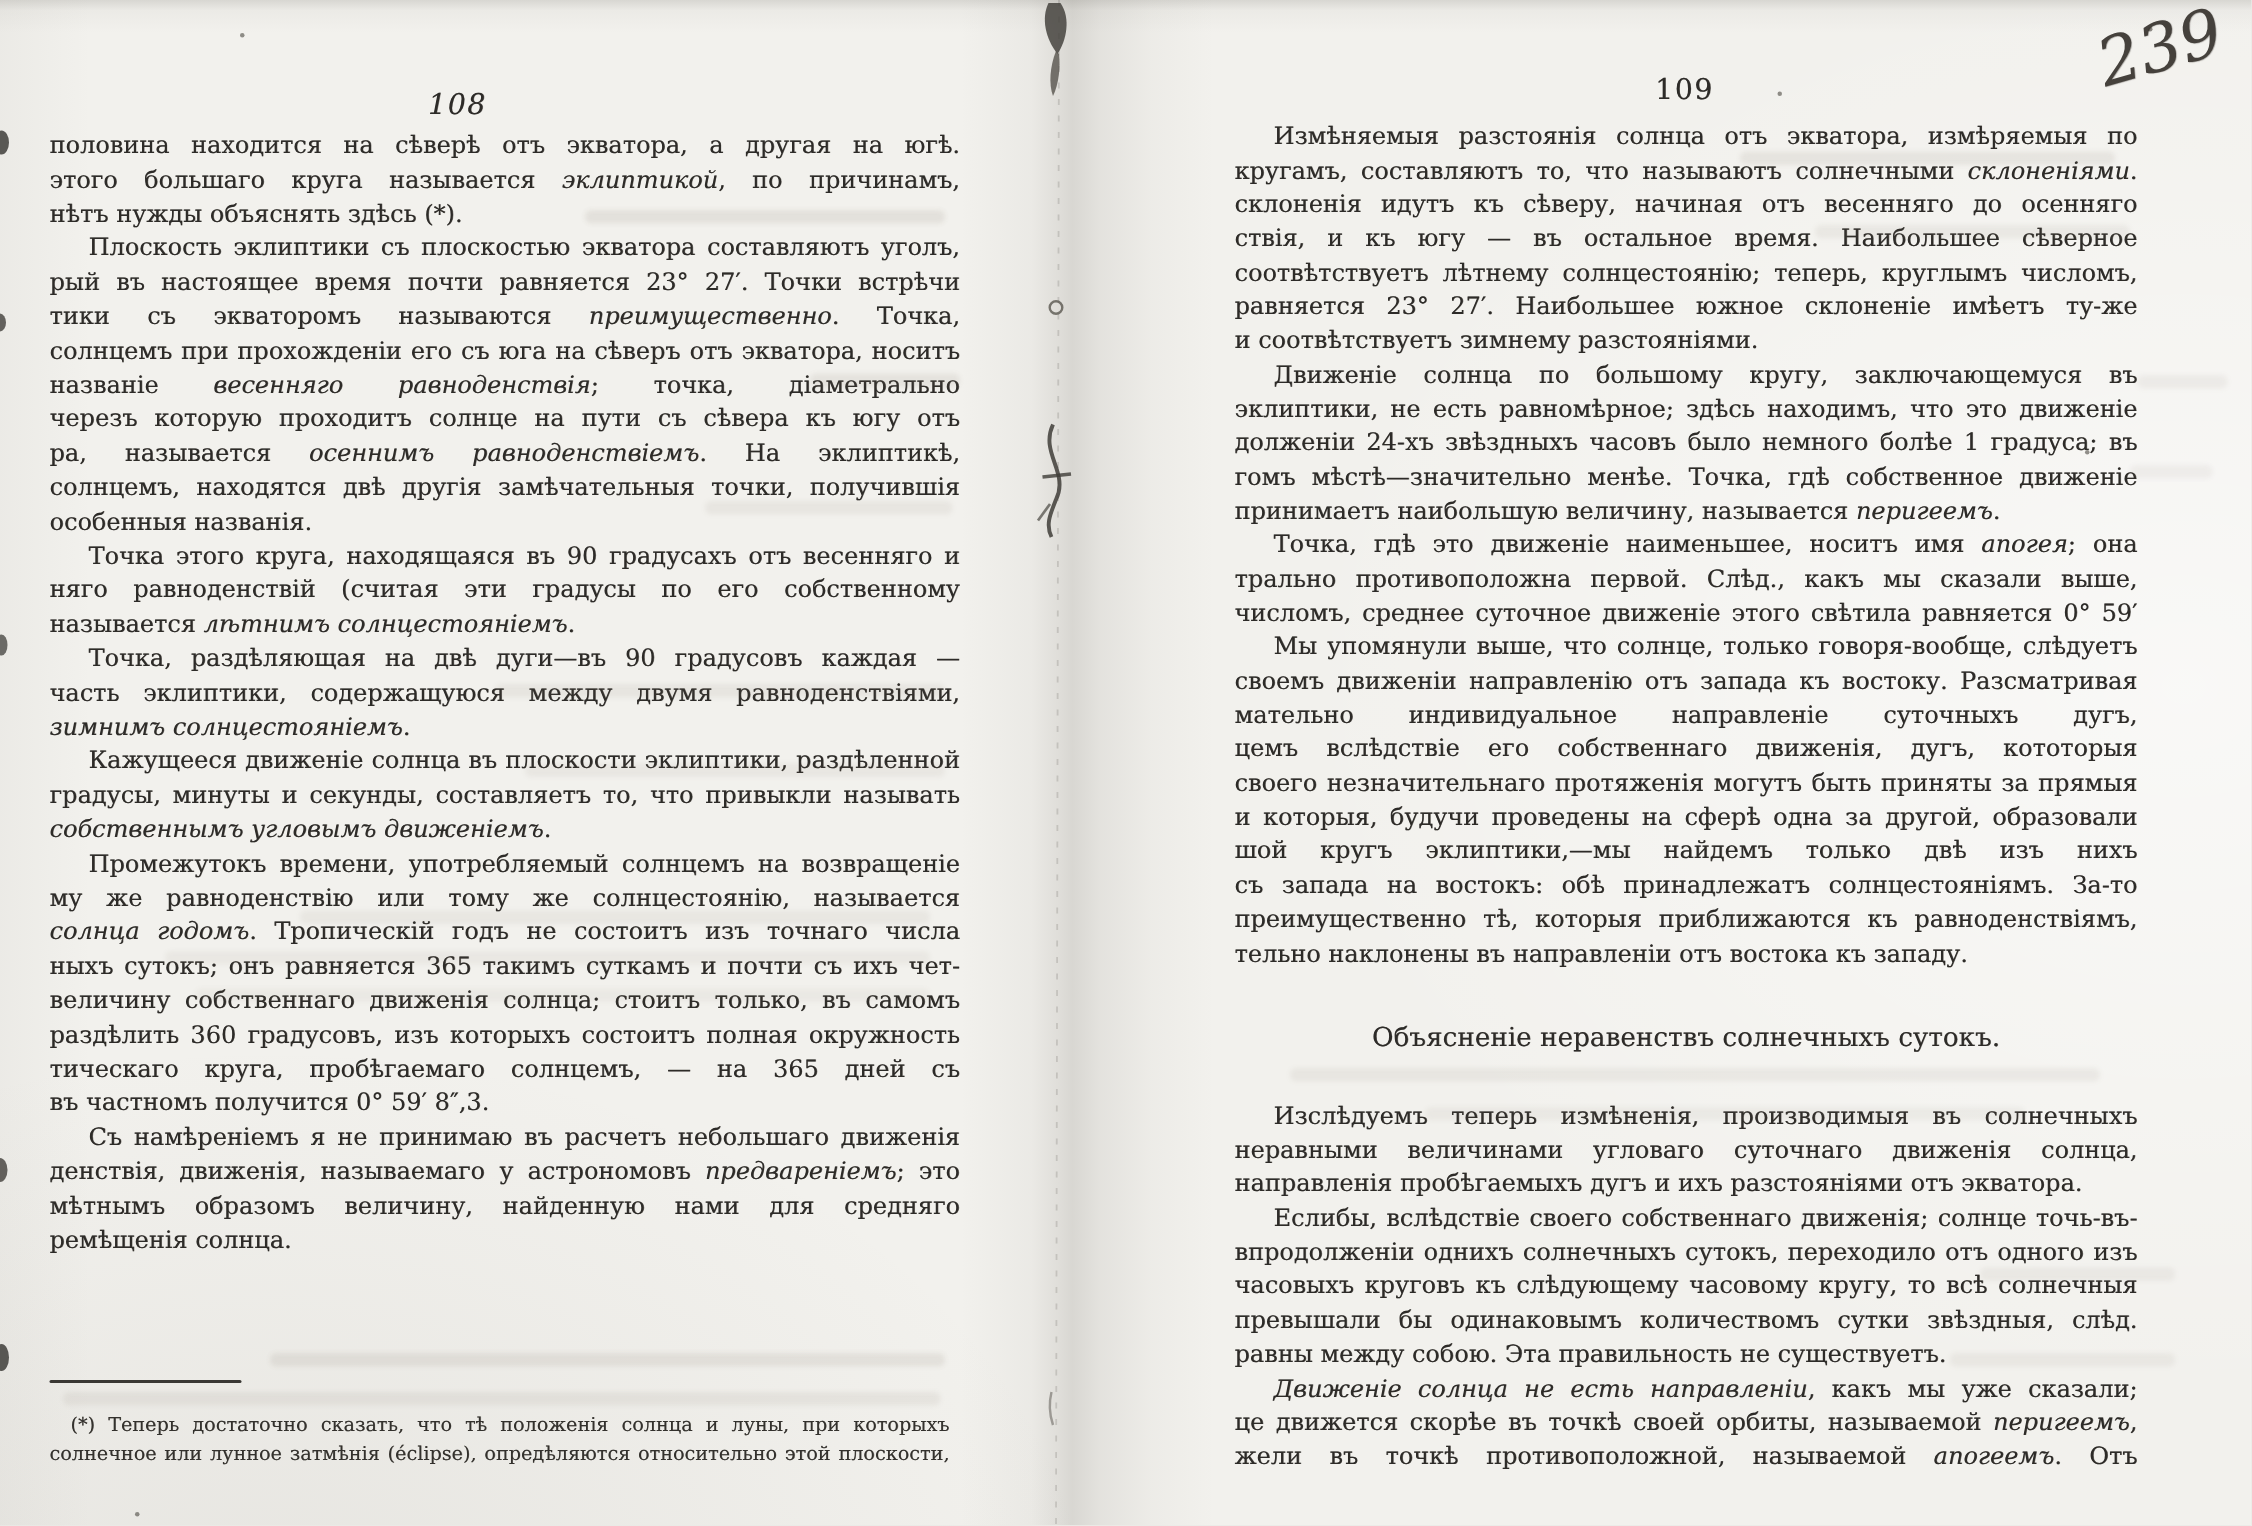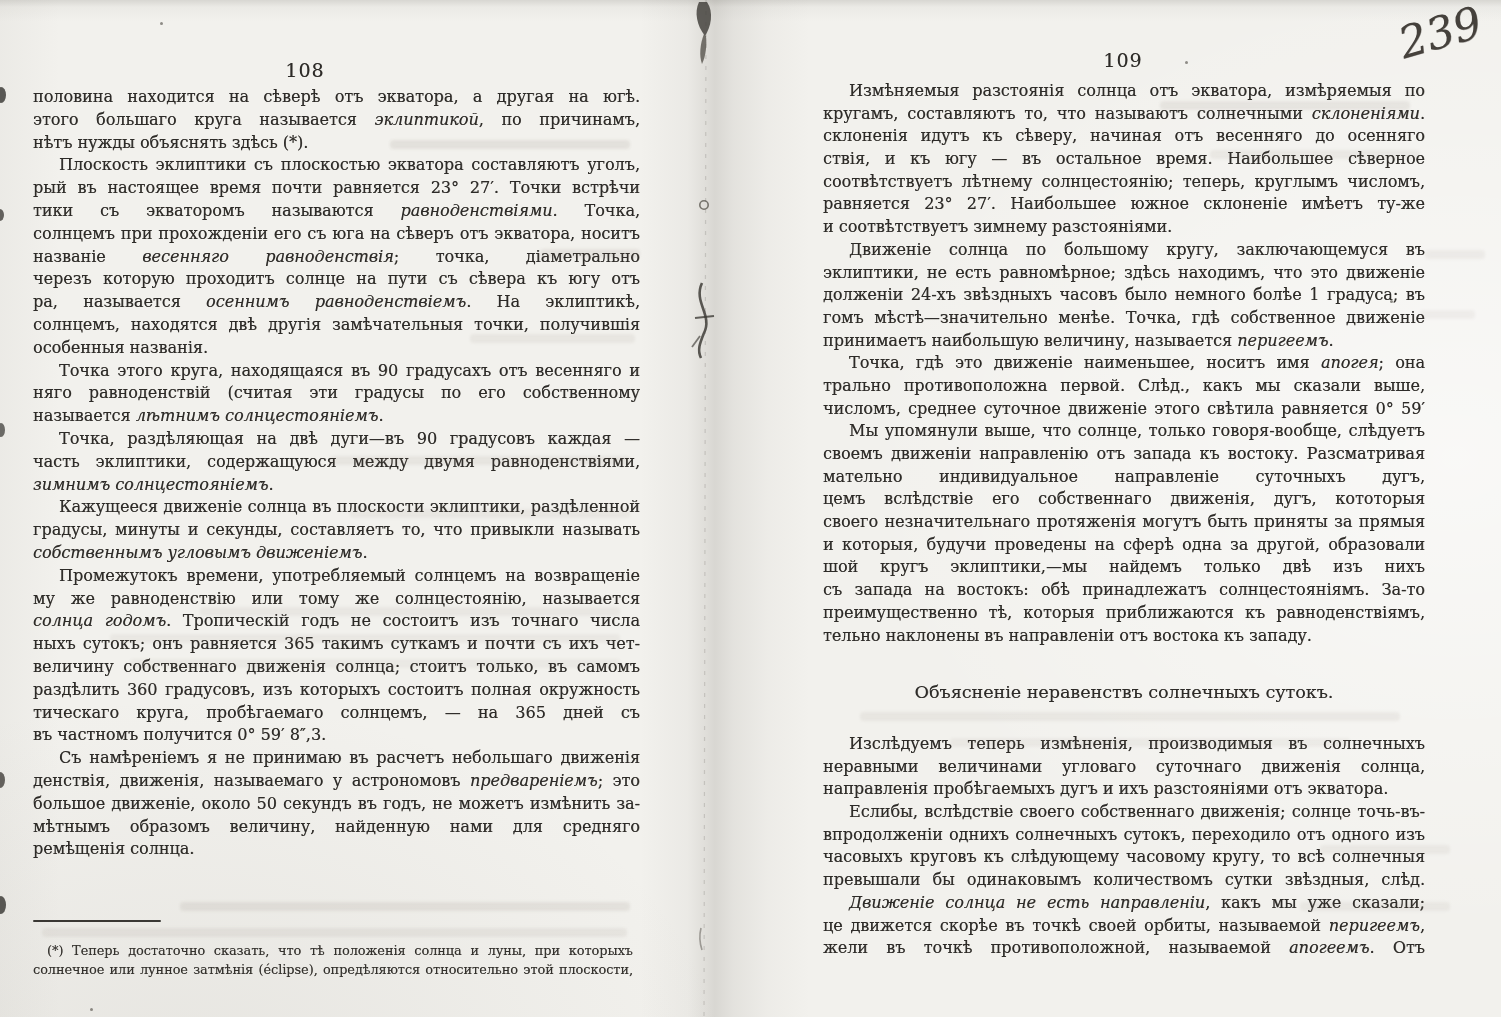--- a/index.html
+++ b/index.html
@@ -80,28 +80,28 @@
   .speck{position:absolute;width:3px;height:3px;border-radius:50%;background:rgba(60,57,50,0.55);}
   #marks{position:absolute;left:0;top:0;pointer-events:none;}
 </style>
 </head>
 <body>
 
 <div id="scan">
 
   <div id="gutter"></div>
 
-  <div class="pgnum" style="left:273px;top:59px;">108</div>
+  <div class="pgnum" style="left:273px;top:59px;font-style:italic;">108</div>
   <div class="textcol" style="left:33px;top:86px;width:607px;" id="left-body">
       <div class="line">половина находится на сѣверѣ отъ экватора, а другая на югѣ. Плоскость</div>
       <div class="line">этого большаго круга называется <i>эклиптикой</i>, по причинамъ, которыя</div>
       <div class="line plast">нѣтъ нужды объяснять здѣсь (*).</div>
       <div class="line indent">Плоскость эклиптики съ плоскостью экватора составляютъ уголъ, кото-</div>
       <div class="line">рый въ настоящее время почти равняется 23° 27′. Точки встрѣчи эклип-</div>
-      <div class="line">тики съ экваторомъ называются <i>равноденствіями</i>. Точка, встрѣчаемая</div>
+      <div class="line">тики съ экваторомъ называются <i>преимущественно</i>. Точка, встрѣчаемая</div>
       <div class="line">солнцемъ при прохожденіи его съ юга на сѣверъ отъ экватора, носитъ</div>
       <div class="line">названіе <i>весенняго равноденствія</i>; точка, діаметрально противоположная,</div>
       <div class="line">черезъ которую проходитъ солнце на пути съ сѣвера къ югу отъ эквато-</div>
       <div class="line">ра, называется <i>осеннимъ равноденствіемъ</i>. На эклиптикѣ, описываемой</div>
       <div class="line">солнцемъ, находятся двѣ другія замѣчательныя точки, получившія также</div>
       <div class="line plast">особенныя названія.</div>
       <div class="line indent">Точка этого круга, находящаяся въ 90 градусахъ отъ весенняго и осен-</div>
       <div class="line">няго равноденствій (считая эти градусы по его собственному раздѣленію)</div>
       <div class="line plast">называется <i>лѣтнимъ солнцестояніемъ</i>.</div>
       <div class="line indent">Точка, раздѣляющая на двѣ дуги—въ 90 градусовъ каждая — южную</div>
@@ -113,21 +113,20 @@
       <div class="line indent">Промежутокъ времени, употребляемый солнцемъ на возвращеніе къ то-</div>
       <div class="line">му же равноденствію или тому же солнцестоянію, называется </div>
       <div class="line"><i>солнца годомъ</i>. Тропическій годъ не состоитъ изъ точнаго числа солнеч-</div>
       <div class="line">ныхъ сутокъ; онъ равняется 365 такимъ суткамъ и почти съ ихъ чет-</div>
       <div class="line">величину собственнаго движенія солнца; стоитъ только, въ самомъ дѣлѣ,</div>
       <div class="line">раздѣлить 360 градусовъ, изъ которыхъ состоитъ полная окружность эклип-</div>
       <div class="line">тическаго круга, пробѣгаемаго солнцемъ, — на 365 дней съ четвертью:</div>
       <div class="line plast">въ частномъ получится 0° 59′ 8″,3.</div>
       <div class="line indent">Съ намѣреніемъ я не принимаю въ расчетъ небольшаго движенія равно-</div>
       <div class="line">денствія, движенія, называемаго у астрономовъ <i>предвареніемъ</i>; это не-</div>
-      <div class="line">большое движеніе, около 50 секундъ въ годъ, не можетъ измѣнить за-</div>
       <div class="line">мѣтнымъ образомъ величину, найденную нами для средняго суточнаго пе-</div>
       <div class="line plast">ремѣщенія солнца.</div>
     </div>
 
   <div id="footnote-rule"></div>
   <div id="footnote">
       <div class="line indent">(*) Теперь достаточно сказать, что тѣ положенія солнца и луны, при которыхъ бываютъ</div>
       <div class="line">солнечное или лунное затмѣнія (éclipse), опредѣляются относительно этой плоскости, назван-</div>
     </div>
 
@@ -163,20 +162,21 @@
   <div id="heading-109">Объясненіе неравенствъ солнечныхъ сутокъ.</div>
 
   <div class="textcol rt" style="left:823px;top:733px;width:602px;" id="right-body-2">
       <div class="line indent">Изслѣдуемъ теперь измѣненія, производимыя въ солнечныхъ суткахъ</div>
       <div class="line">неравными величинами угловаго суточнаго движенія солнца, различіями</div>
       <div class="line plast">направленія пробѣгаемыхъ дугъ и ихъ разстояніями отъ экватора.</div>
       <div class="line indent">Еслибы, вслѣдствіе своего собственнаго движенія; солнце точь-въ-точь,</div>
       <div class="line">впродолженіи однихъ солнечныхъ сутокъ, переходило отъ одного изъ 360</div>
       <div class="line">часовыхъ круговъ къ слѣдующему часовому кругу, то всѣ солнечныя сутки</div>
       <div class="line">превышали бы одинаковымъ количествомъ сутки звѣздныя, слѣд. были бы</div>
+      <div class="line plast">равны между собою. Эта правильность не существуетъ.</div>
       <div class="line indent"><i>Движеніе солнца не есть направленіи</i>, какъ мы уже сказали; солн-</div>
       <div class="line">це движется скорѣе въ точкѣ своей орбиты, называемой <i>перигеемъ</i>, не-</div>
       <div class="line plast">жели въ точкѣ противоположной, называемой <i>апогеемъ</i>. Отъ собственнаго</div>
     </div>
 
   <div id="folio-239">239</div>
 
   <div class="bleed" style="left:390px;top:140px;width:240px;opacity:.8;"></div>
   <div class="bleed" style="left:540px;top:249px;width:100px;opacity:.7;"></div>
   <div class="bleed" style="left:470px;top:334px;width:165px;opacity:.55;"></div>

